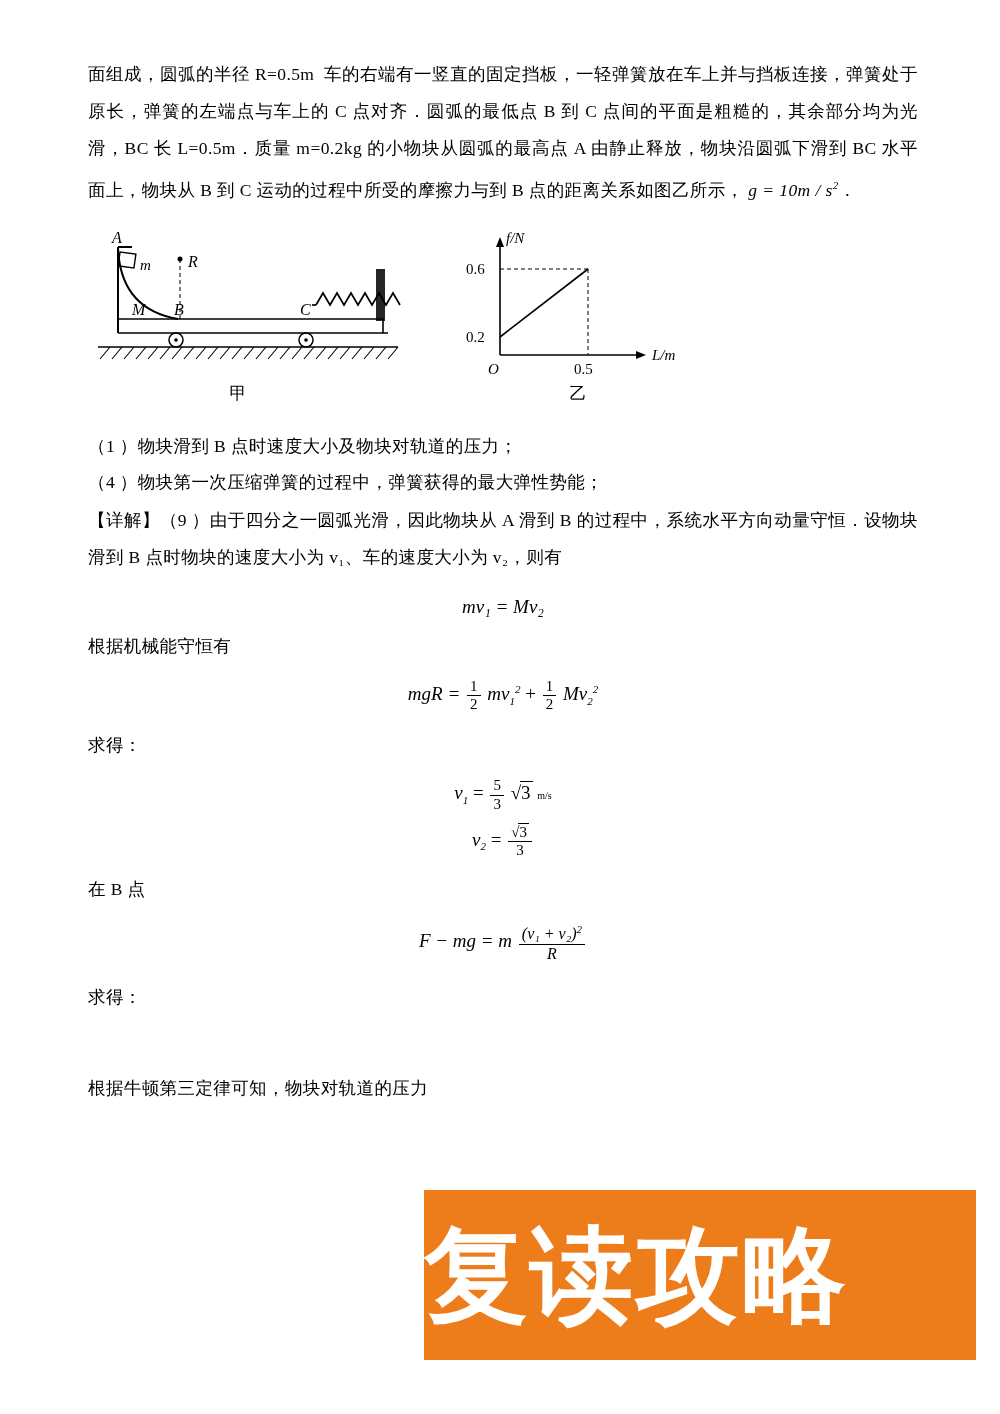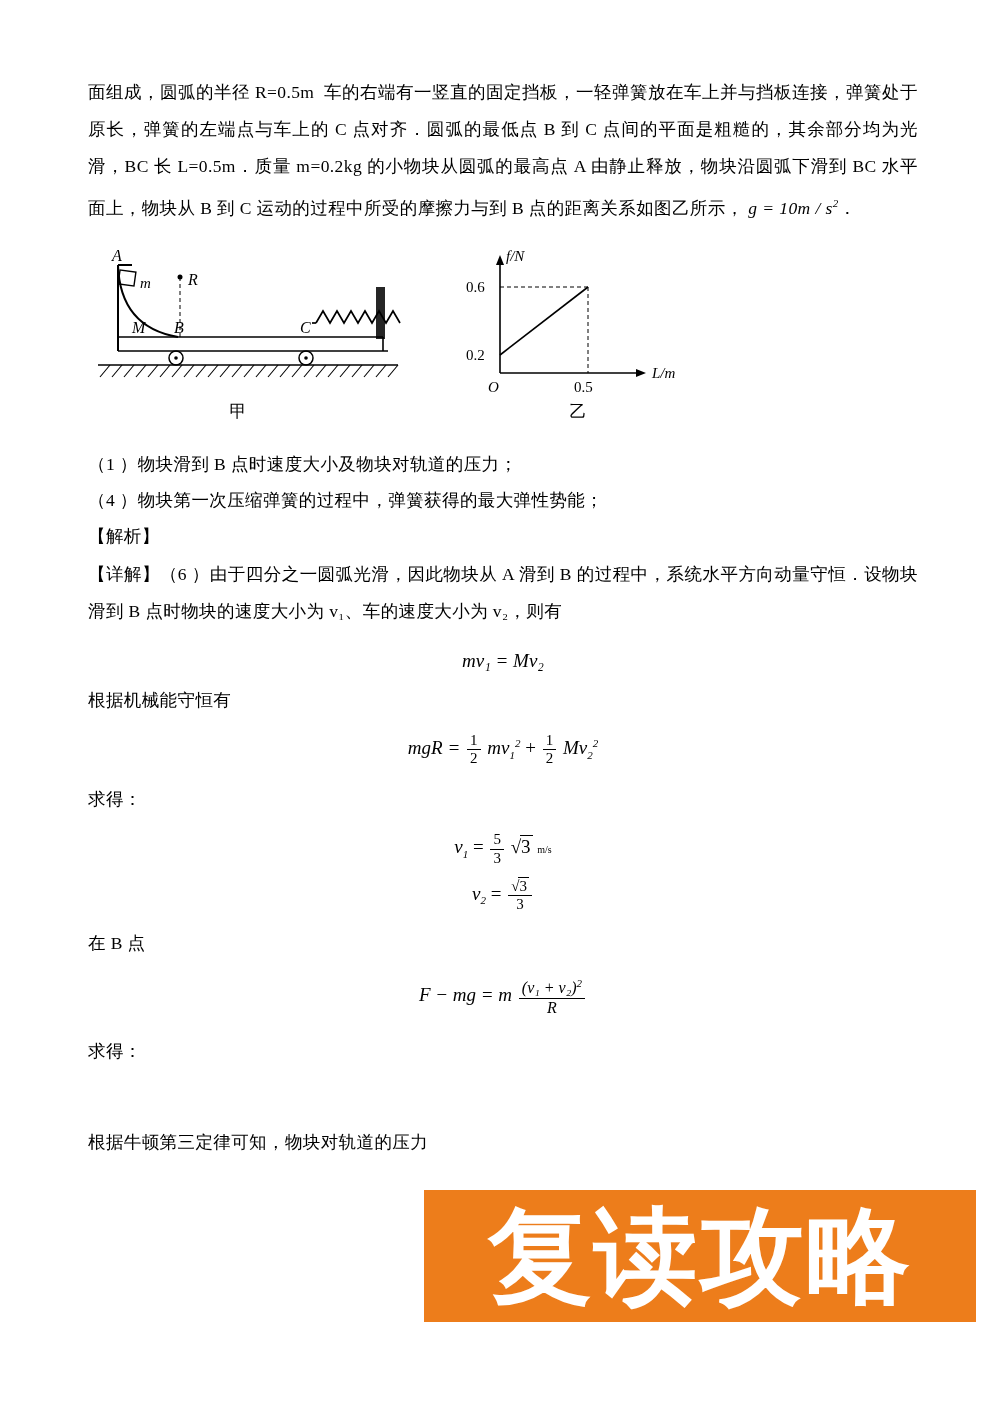--- a/index.html
+++ b/index.html
@@ -17,21 +17,21 @@
   }
   .page {
     position: absolute;
     left: 0; top: 0;
     width: 1000px;
     height: 1414px;
   }
   .content {
     position: absolute;
     left: 88px;
-    top: 74px;
+    top: 56px;
     width: 830px;
   }
   .para {
     font-size: 17.5px;
     line-height: 37px;
     text-align: justify;
     letter-spacing: 0.4px;
   }
   .para .em {
     font-style: italic;
@@ -101,25 +101,25 @@
   }
   .radic { font-style: normal; }
   .upr { font-style: normal; }
 
   
   .watermark {
     position: absolute;
     left: 424px;
     top: 1190px;
     width: 552px;
-    height: 132px;
+    height: 170px;
     background: #ED7D1B;
     display: flex;
     align-items: center;
-    justify-content: center;
+    justify-content: flex-start;
   }
   .watermark span {
     font-family: "DejaVu Sans", sans-serif;
     font-weight: bold;
     font-size: 104px;
     color: #ffffff;
     letter-spacing: 2px;
     line-height: 1;
   }
 </style>
@@ -223,24 +223,23 @@
         <text x="564" y="133" font-family="Liberation Serif, serif" font-style="italic" font-size="15" fill="#000">L/m</text>
       </svg>
 
       <div style="position:absolute; left:0; top:155px; width:300px;" class="fig-caption">甲</div>
       <div style="position:absolute; left:400px; top:155px; width:180px;" class="fig-caption">乙</div>
     </div>
 
     <div class="q-line">（1 ）物块滑到 B 点时速度大小及物块对轨道的压力；</div>
     <div class="q-line">（4 ）物块第一次压缩弹簧的过程中，弹簧获得的最大弹性势能；</div>
 
-    <div class="section-label">【解析】</div>
 
     <div class="para" style="margin-top:2px;">
-      <span>【详解】</span><span>（6 ）由于四分之一圆弧光滑，因此物块从 A 滑到 B 的过程中，系统水平方向动量守恒．设物块滑到 B 点时物块的速度大小为 v₁、车的速度大小为 v₂，则有</span>
+      <span>【详解】</span><span>（9 ）由于四分之一圆弧光滑，因此物块从 A 滑到 B 的过程中，系统水平方向动量守恒．设物块滑到 B 点时物块的速度大小为 v₁、车的速度大小为 v₂，则有</span>
     </div>
 
     <div class="center-eq">
       <span>mv₁ = Mv₂</span>
     </div>
 
     <div class="section-label">根据机械能守恒有</div>
 
     <div class="center-eq" style="margin:14px 0 14px 0;">
       <span>mgR =</span>

